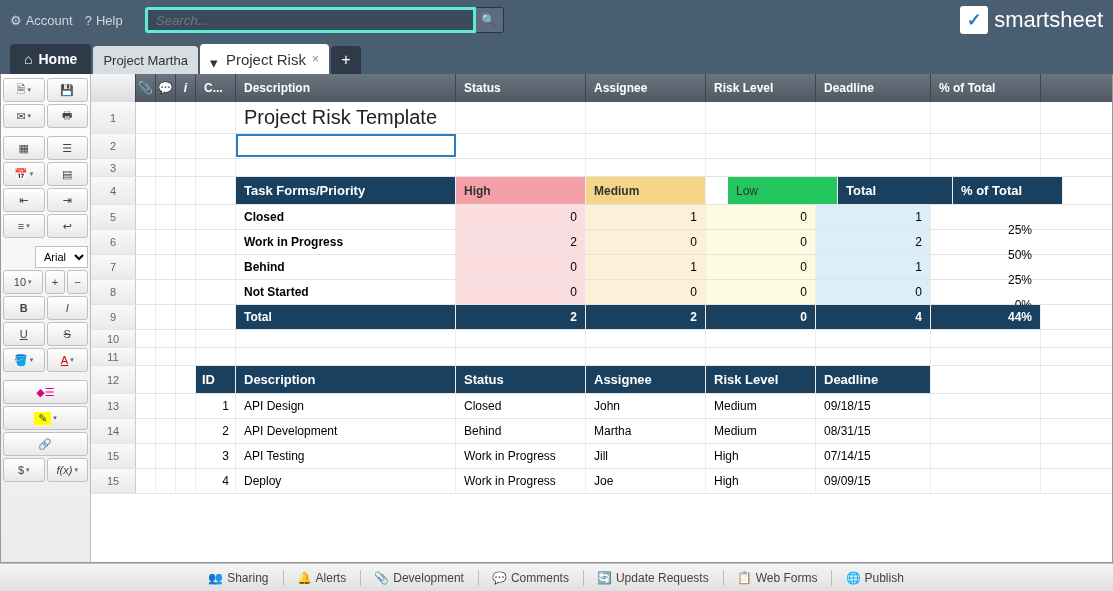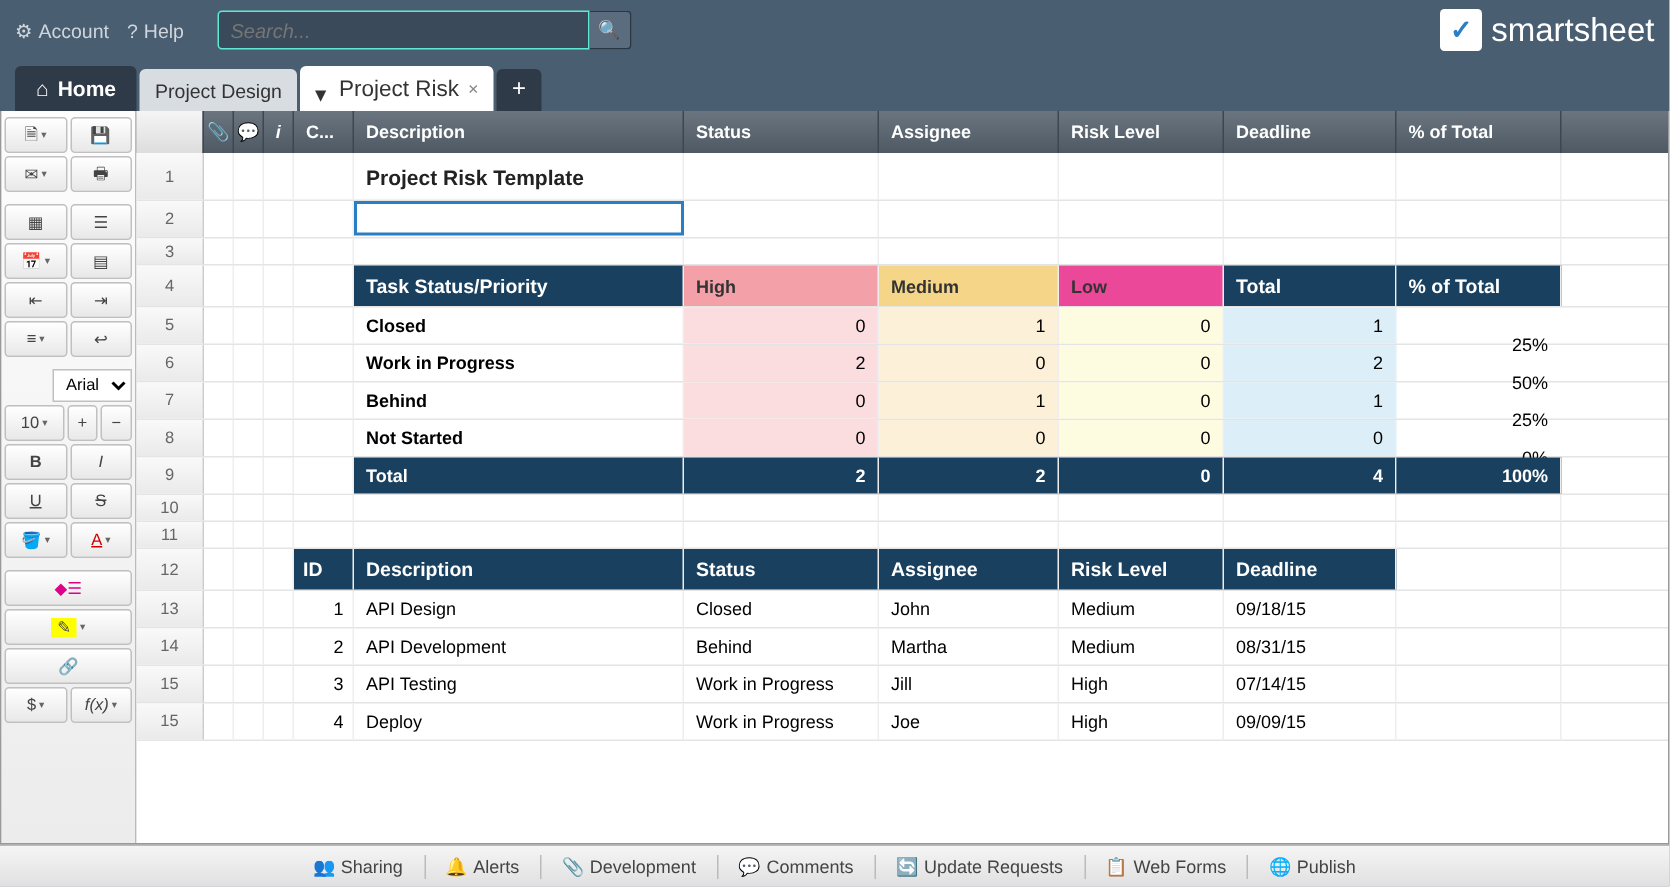--- a/index.html
+++ b/index.html
@@ -4,21 +4,21 @@
 <style>
 * { box-sizing: border-box; margin: 0; padding: 0; }
 body { font-family: Arial, sans-serif; font-size: 12px; background: #f0f0f0; overflow: hidden; }
 .app { width: 1113px; height: 591px; background: #4a5e72; display: flex; flex-direction: column; }
 
 
 .topbar { height: 40px; background: #4a5e72; display: flex; align-items: center; padding: 0 10px; color: #cfd6dc; }
 .topbar-left { display: flex; align-items: center; gap: 12px; }
 .topbar-link { display: flex; align-items: center; gap: 4px; color: #cfd6dc; font-size: 13px; cursor: pointer; }
 .search-wrap { display: flex; align-items: center; margin-left: 10px; }
-.search-input { width: 248px; height: 26px; background: #3a4a5a; border: 1px solid #5eead4; color: #cfd6dc; padding: 0 8px; font-style: italic; border-radius: 3px 0 0 3px; }
+.search-input { width: 331px; height: 26px; background: #3a4a5a; border: 3px solid #5eead4; color: #cfd6dc; padding: 0 8px; font-style: italic; border-radius: 3px 0 0 3px; }
 .search-btn { width: 28px; height: 26px; background: #5a6c7e; border: 1px solid #2a3642; border-left: none; color: #cfd6dc; display: flex; align-items: center; justify-content: center; border-radius: 0 3px 3px 0; cursor: pointer; }
 .brand { margin-left: auto; display: flex; align-items: center; gap: 6px; color: #fff; font-size: 22px; font-weight: 300; }
 .brand-mark { width: 28px; height: 28px; background: #fff; border-radius: 3px; display: flex; align-items: center; justify-content: center; color: #2a7fc4; font-size: 18px; font-weight: bold; }
 
 
 .tabsbar { height: 34px; background: #4a5e72; display: flex; align-items: flex-end; padding: 0 10px; gap: 2px; }
 .hometab { background: #2e3a47; color: #fff; height: 30px; padding: 0 14px; display: flex; align-items: center; gap: 6px; border-radius: 4px 4px 0 0; font-weight: bold; font-size: 14px; cursor: pointer; }
 .tab { background: #d8dde2; color: #333; height: 28px; padding: 0 10px; display: flex; align-items: center; gap: 6px; border-radius: 4px 4px 0 0; font-size: 13px; cursor: pointer; }
 .tab.active { background: #fff; height: 30px; font-size: 15px; }
 .tab-close { color: #888; font-size: 12px; cursor: pointer; }
@@ -50,28 +50,28 @@
 .flagcol { width: 20px; border-right: 1px solid #eee; }
 .idcol { width: 40px; border-right: 1px solid #eee; display: flex; align-items: center; justify-content: flex-end; padding: 0 6px; }
 .cell { border-right: 1px solid #eee; display: flex; align-items: center; padding: 0 8px; }
 .c-desc { width: 220px; }
 .c-status { width: 130px; }
 .c-assignee { width: 120px; }
 .c-risk { width: 110px; }
 .c-deadline { width: 115px; }
 .c-pct { width: 110px; }
 
-.title-cell { font-size: 14px; font-weight: bold; color: #222; }
+.title-cell { font-size: 20px; font-weight: normal; color: #222; }
 .selected-cell { border: 2px solid #2a7fc4 !important; background: #fff; height: 23px; }
 
 .hdr-row { height: 28px; }
 .hdr-cell { background: #1a4060; color: #fff; font-weight: bold; font-size: 13px; }
 .hdr-high { background: #f4a0a8; color: #333; font-weight: bold; }
 .hdr-med { background: #f5d588; color: #333; font-weight: bold; }
-.hdr-low { background: #ec4899; color: #333; font-weight: bold; }
+.hdr-low { background: #22c55e; color: #333; font-weight: normal; margin-left: 22px; }
 .bg-high { background: #fbdde0; justify-content: flex-end; }
 .bg-med { background: #fcf1d8; justify-content: flex-end; }
 .bg-low { background: #fefce0; justify-content: flex-end; }
 .bg-total { background: #dceef7; justify-content: flex-end; }
 .bg-pct { background: #dceef7; justify-content: flex-end; margin-top: 25px; }
 .total-row .cell { background: #1a4060; color: #fff; font-weight: bold; }
 .num-r { justify-content: flex-end; }
 .bold { font-weight: bold; }
 
 
@@ -107,21 +107,21 @@
       <span>smartsheet</span>
     </div>
   </div>
 
   <div class="tabsbar">
     <div class="hometab">
       <span>⌂</span>
       <span>Home</span>
     </div>
     <div class="tab">
-      <span>Project Design</span>
+      <span>Project Martha</span>
     </div>
     <div class="tab active">
       <span class="tab-dd">▾</span>
       <span>Project Risk</span>
       <span class="tab-close">×</span>
     </div>
     <div class="newtab">
       <span>+</span>
     </div>
   </div>
@@ -318,21 +318,21 @@
         </div>
 
         <div class="row hdr-row">
           <div class="rownum">4</div>
           <div class="flagcols">
               <div class="flagcol"></div>
               <div class="flagcol"></div>
               <div class="flagcol"></div>
             </div>
           <div class="idcol"></div>
-          <div class="cell c-desc hdr-cell">Task Status/Priority</div>
+          <div class="cell c-desc hdr-cell">Task Forms/Priority</div>
           <div class="cell c-status hdr-high">High</div>
           <div class="cell c-assignee hdr-med">Medium</div>
           <div class="cell c-risk hdr-low">Low</div>
           <div class="cell c-deadline hdr-cell">Total</div>
           <div class="cell c-pct hdr-cell">% of Total</div>
         </div>
 
         <div class="row">
           <div class="rownum">5</div>
           <div class="flagcols">
@@ -400,21 +400,21 @@
               <div class="flagcol"></div>
               <div class="flagcol"></div>
               <div class="flagcol"></div>
             </div>
           <div class="idcol" style="background:#fff"></div>
           <div class="cell c-desc">Total</div>
           <div class="cell c-status num-r">2</div>
           <div class="cell c-assignee num-r">2</div>
           <div class="cell c-risk num-r">0</div>
           <div class="cell c-deadline num-r">4</div>
-          <div class="cell c-pct num-r">100%</div>
+          <div class="cell c-pct num-r">44%</div>
         </div>
 
         <div class="row" style="height:18px">
             <div class="rownum">10</div>
             <div class="flagcols">
               <div class="flagcol"></div>
               <div class="flagcol"></div>
               <div class="flagcol"></div>
             </div>
             <div class="idcol"></div>

